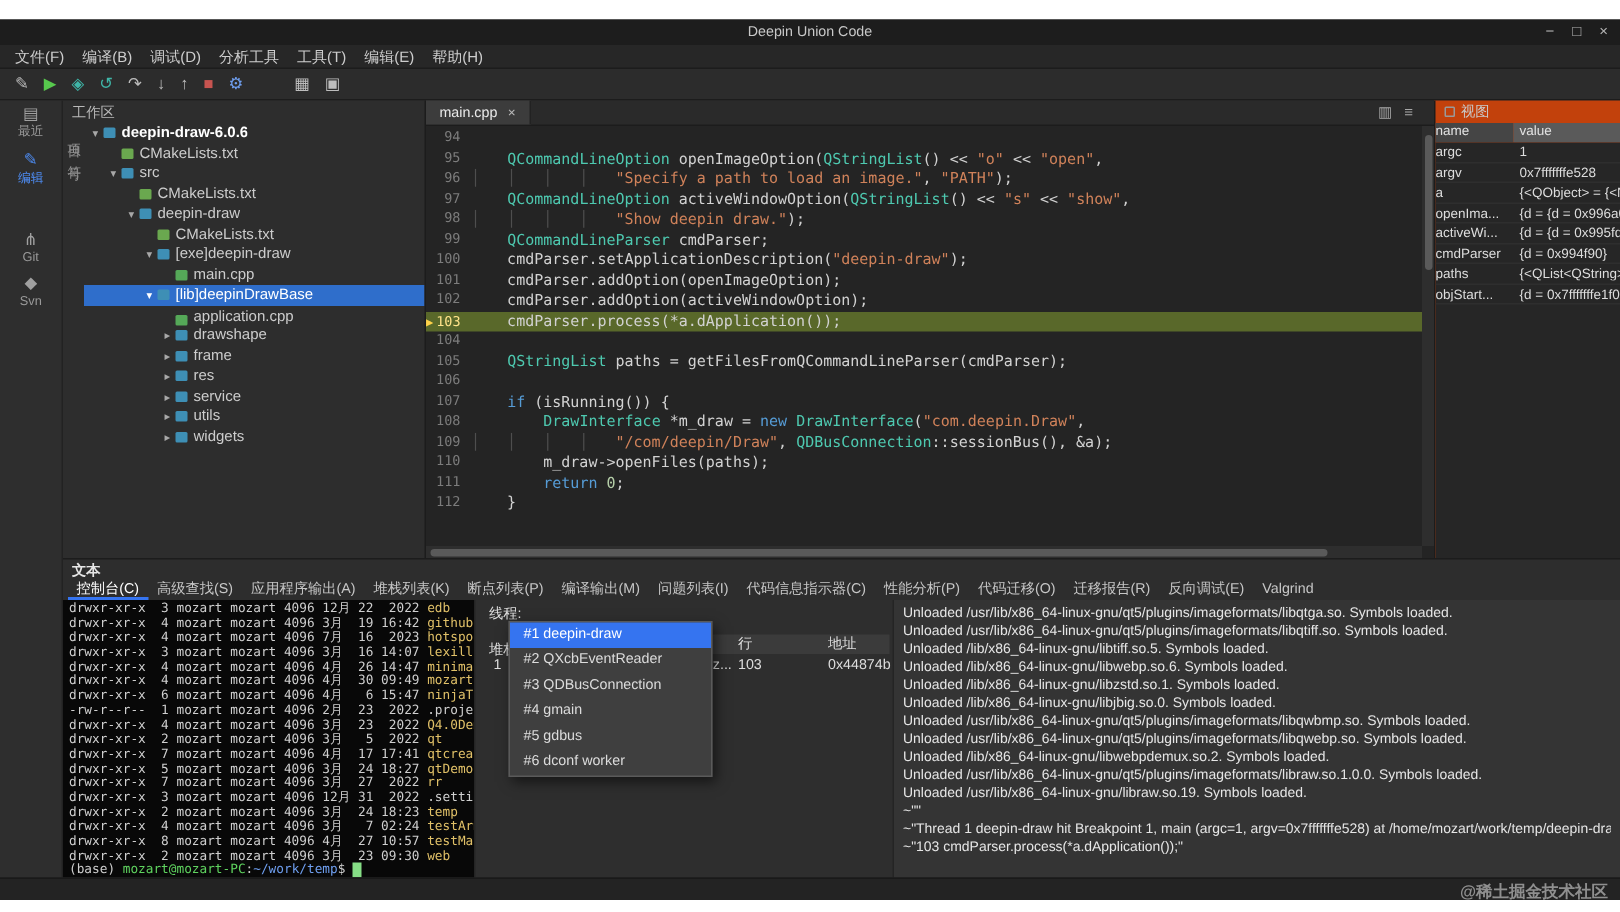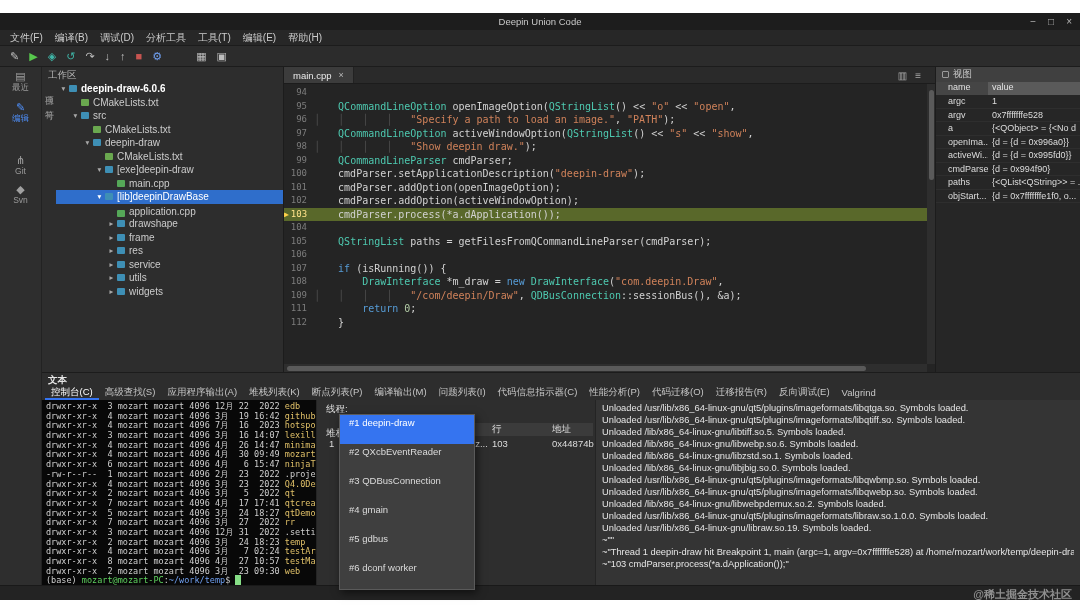--- a/index.html
+++ b/index.html
@@ -64,28 +64,28 @@
   .exec{color:#ffd24a;font-size:8px;margin-right:2px}
   .code-line.hl{background:#59682a}
   .code-line.hl .gutter{color:#ffe38a}
   .code-text{flex:1}
   .tk-p{color:#d2d2d2} .tk-t{color:#4ec9b0} .tk-s{color:#d0825a}
   .tk-k{color:#569cd6} .tk-num{color:#b5cea8} .tk-gd{color:#4e4e4e}
   .hscroll{height:8px;background:#2e2e2e;position:relative;flex:none;margin-right:8px}
   .hthumb{position:absolute;left:3px;top:1.5px;height:5px;width:90%;background:#5a5a5a;border-radius:3px}
   .vscroll{position:absolute;top:17px;right:0;bottom:8px;width:8px;background:#2e2e2e}
   .vthumb{position:absolute;top:6px;left:1.5px;width:5px;height:90px;background:#5a5a5a;border-radius:3px}
-  .right-panel{width:145px;background:#404040;border-left:1px solid #1c1c1c;display:flex;
+  .right-panel{width:124px;background:#c2410c;border-left:1px solid #1c1c1c;display:flex;
                flex-direction:column;flex:none}
   .rp-header{height:15px;display:flex;align-items:center;gap:4px;padding:0 6px;font-size:9.5px;
              color:#c9c9c9;flex:none}
   .rp-icon{width:7px;height:7px;border:1px solid #9a9a9a;border-radius:1px;flex:none}
   .var-headrow{display:flex;height:13px;flex:none;font-size:9px;color:#e2e2e2}
   .var-headrow .vh{background:#454545} .var-headrow .vh2{background:#5a5a5a}
-  .var-name{width:52px;flex:none;padding:0 12px;overflow:hidden;white-space:nowrap}
+  .var-name{width:52px;flex:none;padding:0 0;overflow:hidden;white-space:nowrap}
   .var-val{flex:1;padding:0 4px;overflow:hidden;white-space:nowrap;min-width:0}
   .vars-body{flex:1;background:#262626;overflow:hidden}
   .var-row{display:flex;height:13.5px;font-size:9px;color:#dddddd;align-items:center;
            border-bottom:1px solid #2e2e2e}
   .bottom-area{height:213px;background:#2d2d2d;border-top:1px solid #1c1c1c;display:flex;
                flex-direction:column;flex:none}
   .bt-label-row{height:12px;font-size:9.5px;font-weight:bold;color:#e6e6e6;padding:1px 0 0 6px;flex:none}
   .bt-tabs{height:15px;display:flex;align-items:center;padding-left:3px;flex:none}
   .bt-tab{font-size:9.5px;color:#c6c6c6;padding:0 6px;height:100%;display:flex;align-items:center;
           white-space:nowrap}
@@ -101,21 +101,21 @@
                 font-size:9.5px;color:#dddddd}
   .thr-label{position:absolute;top:3px;left:9px}
   .stk-label{position:absolute;top:27px;left:9px}
   .stk-header{position:absolute;top:23px;left:145px;right:2px;height:13px;background:#3b3b3b}
   .sh-line{position:absolute;left:30px;top:0} .sh-addr{position:absolute;left:90px;top:0}
   .stk-row{position:absolute;top:38px;left:0;right:2px;height:13px}
   .sr-no{position:absolute;left:12px} .sr-func{position:absolute;left:145px}
   .sr-line{position:absolute;left:175px} .sr-addr{position:absolute;left:235px}
   .thr-popup{position:absolute;top:14px;left:22px;width:136px;background:#3f3f3f;
              border:1px solid #5a5a5a;box-shadow:2px 3px 8px rgba(0,0,0,.55);z-index:5}
-  .popup-item{height:29px;line-height:16.3px;padding-left:9px;font-size:9.5px;color:#dcdcdc;
+  .popup-item{height:17px;line-height:16.3px;padding-left:9px;font-size:9.5px;color:#dcdcdc;
               white-space:nowrap}
   .popup-item.selected{background:#3574f0;color:#fff}
   .debug-pane{flex:1;background:#343434;padding:2px 6px;font-size:9.3px;line-height:12px;
               color:#e6e6e6;overflow:hidden;min-width:0}
   .dbg-line{white-space:nowrap;overflow:hidden;height:12px}
   .statusbar{height:15px;background:#232323;border-top:1px solid #191919;position:relative;flex:none}
   .watermark{position:absolute;right:8px;top:1px;font-size:11px;color:#8f8f8f;font-weight:bold}
 </style>
 </head>
 <body>
@@ -285,20 +285,21 @@
               <div class="code-line"><span class="gutter">100</span><span class="code-text"><span class="tk-p">    cmdParser.setApplicationDescription(</span><span class="tk-s">"deepin-draw"</span><span class="tk-p">);</span></span></div>
               <div class="code-line"><span class="gutter">101</span><span class="code-text"><span class="tk-p">    cmdParser.addOption(openImageOption);</span></span></div>
               <div class="code-line"><span class="gutter">102</span><span class="code-text"><span class="tk-p">    cmdParser.addOption(activeWindowOption);</span></span></div>
               <div class="code-line hl"><span class="gutter"><span class="exec">▶</span>103</span><span class="code-text"><span class="tk-p">    cmdParser.process(*a.dApplication());</span></span></div>
               <div class="code-line"><span class="gutter">104</span><span class="code-text"></span></div>
               <div class="code-line"><span class="gutter">105</span><span class="code-text"><span class="tk-p">    </span><span class="tk-t">QStringList</span><span class="tk-p"> paths = getFilesFromQCommandLineParser(cmdParser);</span></span></div>
               <div class="code-line"><span class="gutter">106</span><span class="code-text"></span></div>
               <div class="code-line"><span class="gutter">107</span><span class="code-text"><span class="tk-p">    </span><span class="tk-k">if</span><span class="tk-p"> (isRunning()) {</span></span></div>
               <div class="code-line"><span class="gutter">108</span><span class="code-text"><span class="tk-p">        </span><span class="tk-t">DrawInterface</span><span class="tk-p"> *m_draw = </span><span class="tk-k">new</span><span class="tk-p"> </span><span class="tk-t">DrawInterface</span><span class="tk-p">(</span><span class="tk-s">"com.deepin.Draw"</span><span class="tk-p">,</span></span></div>
               <div class="code-line"><span class="gutter">109</span><span class="code-text"><span class="tk-gd">│   │   │   │   </span><span class="tk-s">"/com/deepin/Draw"</span><span class="tk-p">, </span><span class="tk-t">QDBusConnection</span><span class="tk-p">::sessionBus(), &amp;a);</span></span></div>
+              <div class="code-line"><span class="gutter">110</span><span class="code-text"><span class="tk-p">        m_draw-&gt;openFiles(paths);</span></span></div>
               <div class="code-line"><span class="gutter">111</span><span class="code-text"><span class="tk-p">        </span><span class="tk-k">return</span><span class="tk-p"> </span><span class="tk-num">0</span><span class="tk-p">;</span></span></div>
               <div class="code-line"><span class="gutter">112</span><span class="code-text"><span class="tk-p">    }</span></span></div>
             </div>
           <div class="hscroll">
               <div class="hthumb"></div>
             </div>
           <div class="vscroll">
               <div class="vthumb"></div>
             </div>
         </div>

